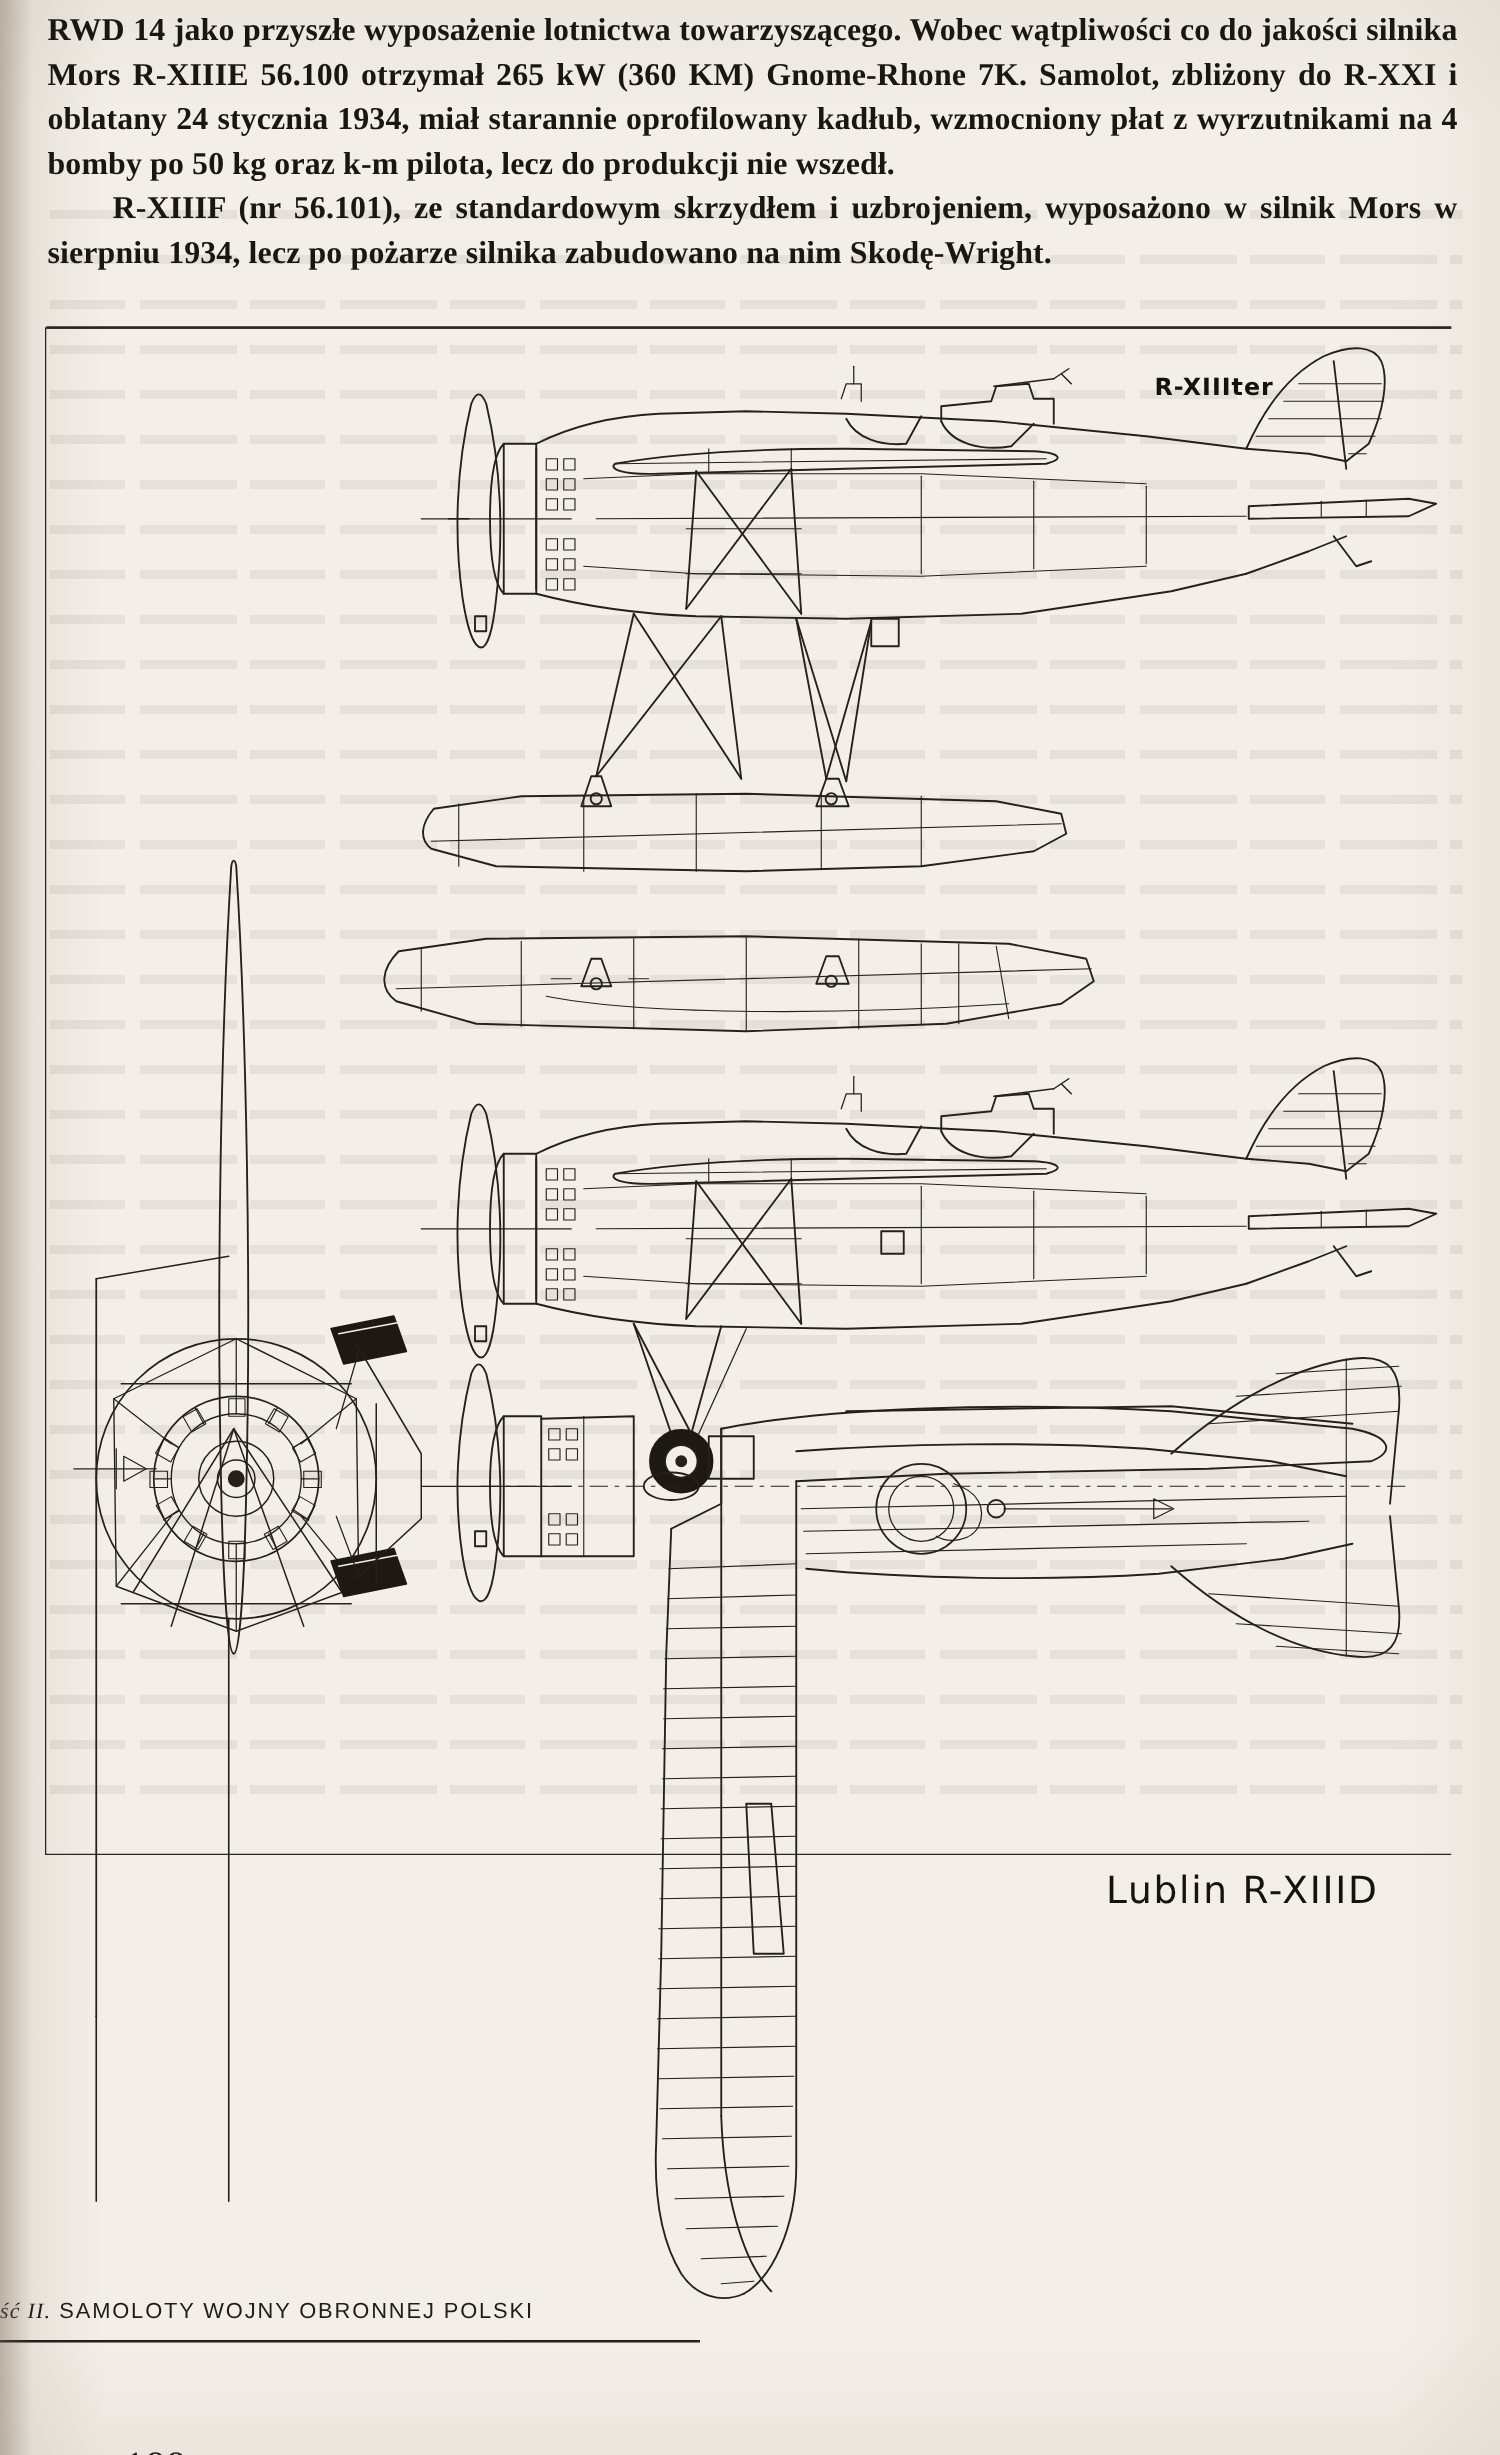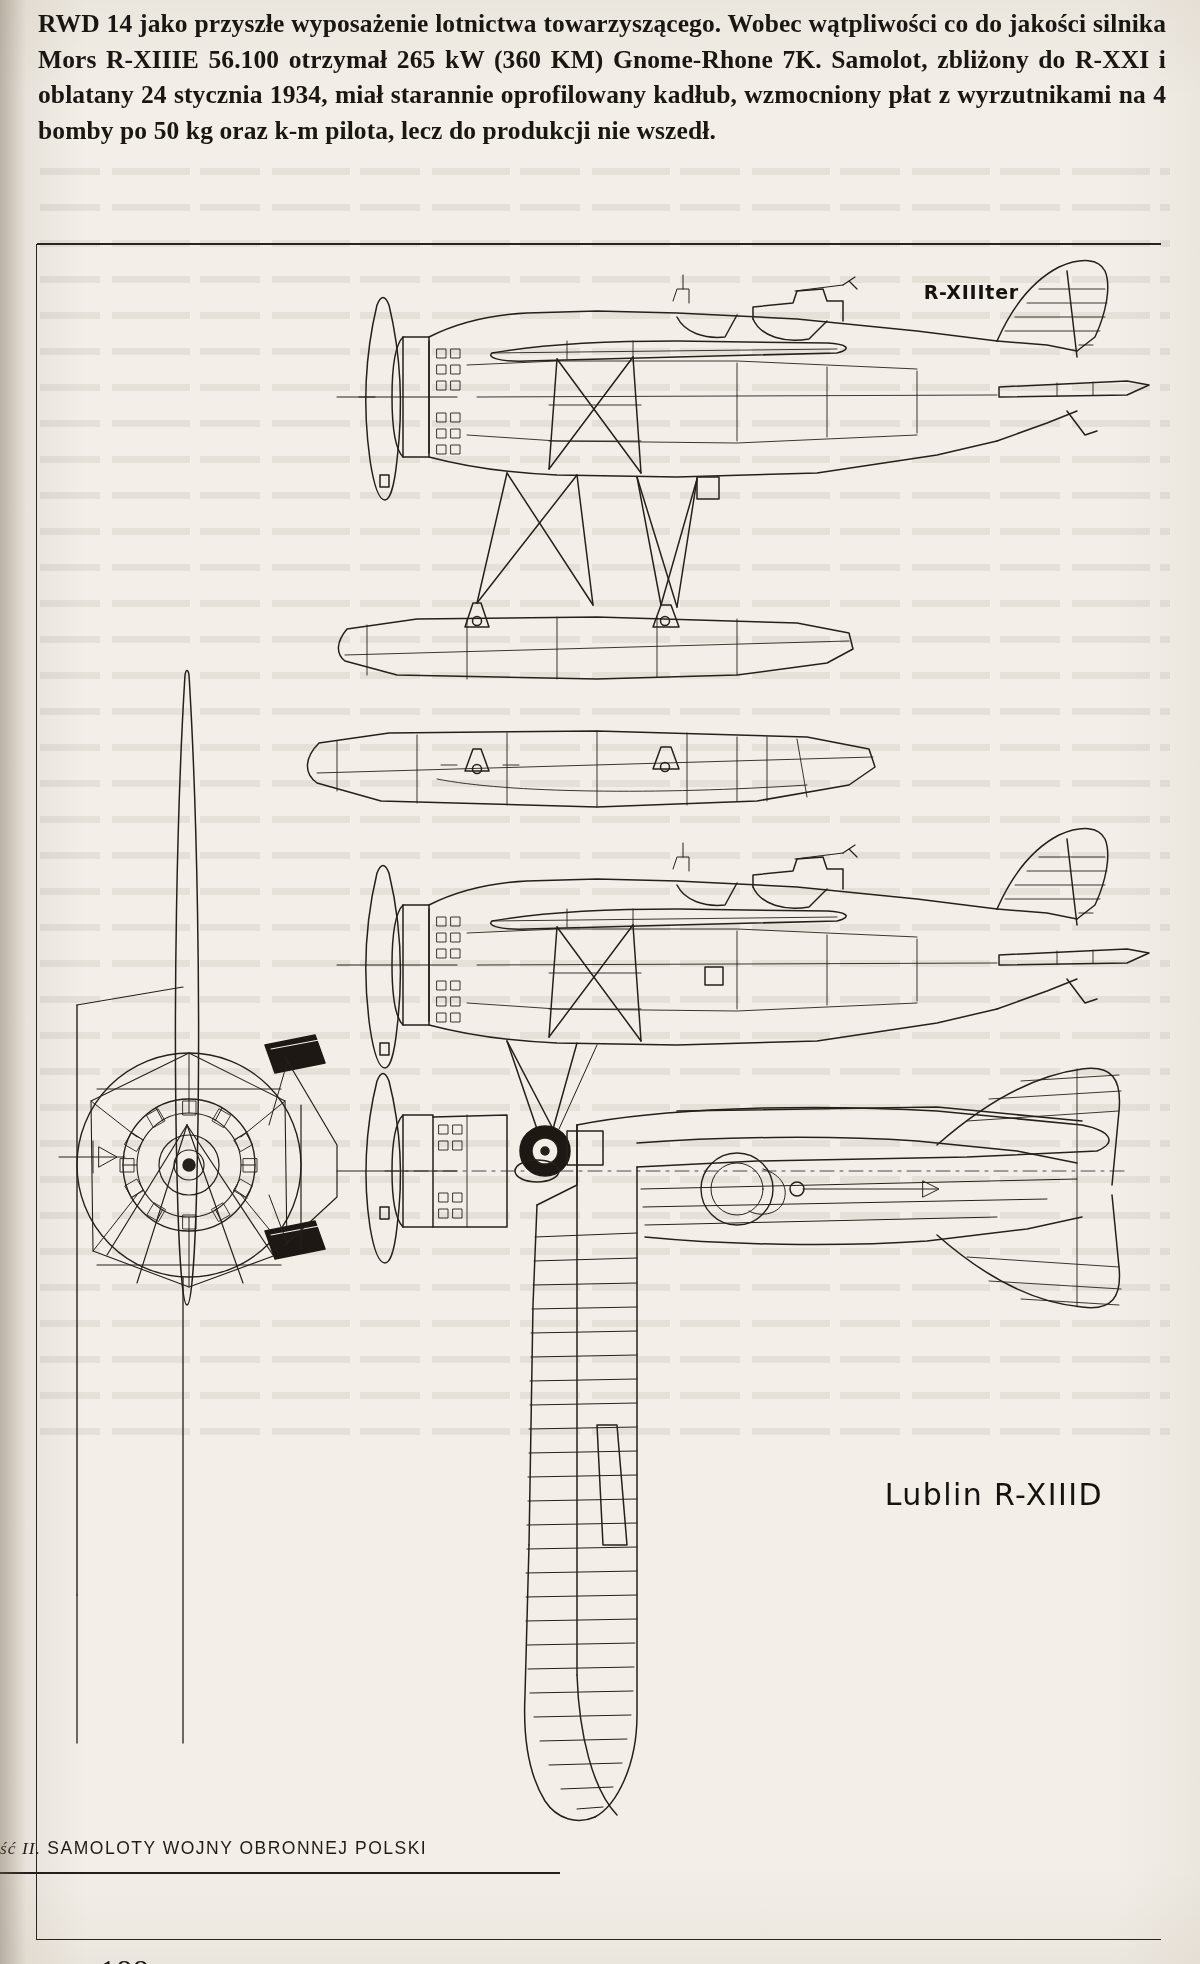--- a/index.html
+++ b/index.html
@@ -42,22 +42,22 @@
     text-align:justify;
     text-justify:inter-word;
     letter-spacing:.1px;
   }
   .text-block p{margin:0;font-weight:bold;}
   .text-block p.indent{text-indent:52px;}
 
   
   .figure{
     position:absolute;
-    left:36px; top:244px;
-    width:1125px; height:1696px;
+    left:36px; top:262px;
+    width:1125px; height:1222px;
     border:1.6px solid #2a2520;
     border-right:none;
     box-sizing:border-box;
     background:transparent;
   }
   .figure .topline{
     position:absolute;left:0;top:-2px;width:100%;height:1.6px;background:#2a2520;
   }
   .fig-label{
     position:absolute;
@@ -94,20 +94,21 @@
   }
 </style>
 </head>
 <body>
 
 <div class="paper"></div>
 <div class="showthrough a"></div>
 
 <div class="text-block">
   <p>RWD 14 jako przyszłe wyposażenie lotnictwa towarzyszącego. Wobec wątpliwości co do jakości silnika Mors R-XIIIE 56.100 otrzymał 265 kW (360 KM) Gnome-Rhone 7K. Samolot, zbliżony do R-XXI i oblatany 24 stycznia 1934, miał starannie oprofilowany kadłub, wzmocniony płat z wyrzutnikami na 4 bomby po 50 kg oraz k-m pilota, lecz do produkcji nie wszedł.</p>
+  <p class="indent">R-XIIIF (nr 56.101), ze standardowym skrzydłem i uzbrojeniem, wyposażono w silnik Mors w sierpniu 1934, lecz po pożarze silnika zabudowano na nim Skodę-Wright.</p>
 </div>
 
 <div class="figure">
   <div class="topline"></div>
 
   <div class="fig-label label-ter">R-XIIIter</div>
   <div class="fig-label label-lublin">Lublin R-XIIID</div>
 
   <svg class="draw" viewBox="0 0 1125 1583">
     <g fill="none" stroke="#262019" stroke-width="1.5" stroke-linejoin="round" stroke-linecap="round">

